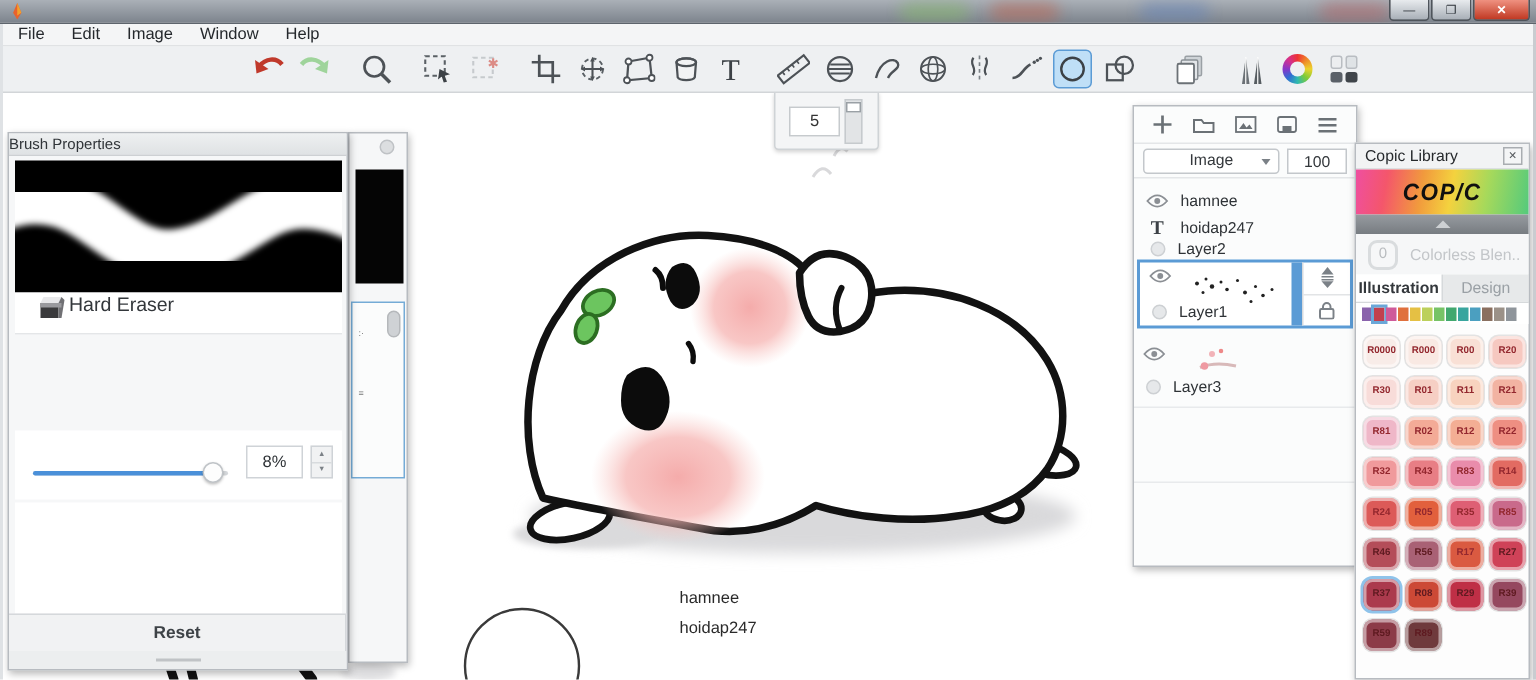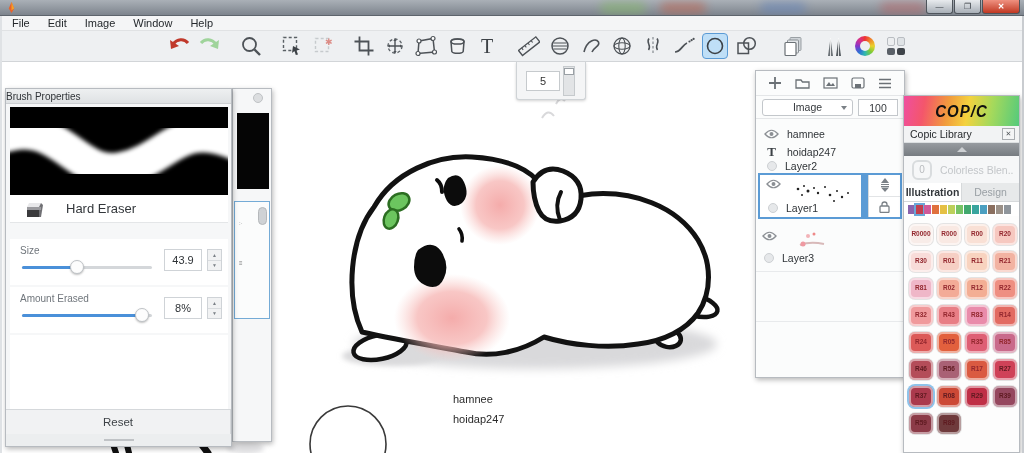--- a/index.html
+++ b/index.html
@@ -76,39 +76,39 @@
     background:#cfd2d5; border:1px solid #b5b8bb; }
   #behindpanel .mark { position:absolute; font-size:6px; color:#777; left:4px; }
 
   
   #brushpanel { left:5px; top:88px; width:227px; height:359px; z-index:20; }
   #brushpanel .ptitle { height:15px; background:linear-gradient(#eef0f1,#dfe2e4);
     border-bottom:1px solid #cdd0d3; text-align:left; font-size:10px; color:#303438; line-height:15px;
     position:relative; }
   #preview { position:absolute; left:4px; top:18px; width:218px; height:88px; background:#000; overflow:hidden; }
   #brushrow { position:absolute; left:4px; top:106px; width:218px; height:28px; background:#fff;
-    border-bottom:1px solid #e4e6e8; display:flex; align-items:center; padding-left:14px; gap:20px; }
+    border-bottom:1px solid #e4e6e8; display:flex; padding-left:14px; gap:0; }
   #brushrow .bname { font-size:13px; color:#33373b; }
   .ctlrow { position:absolute; left:4px; width:218px; height:46px; background:#fff; padding:6px 8px 0 10px; }
   .ctlrow .lab { font-size:10px; color:#6d7control4; color:#70767c; }
   .slider { position:absolute; left:12px; top:27px; width:130px; height:3px; background:#d4d7da; border-radius:2px; }
   .slider .fill { position:absolute; left:0; top:0; height:3px; background:#4a90d9; border-radius:2px; }
   .slider .knob { position:absolute; top:-6px; width:14px; height:14px; border-radius:50%; background:#fdfdfd;
     border:1px solid #bfc3c7; box-shadow:0 1px 2px rgba(0,0,0,.25); }
   .valbox { position:absolute; right:26px; top:10px; width:38px; height:22px; background:#fff;
     border:1px solid #cfd3d7; font-size:11px; color:#2e3236; text-align:center; line-height:21px; }
   .spin { position:absolute; right:6px; top:10px; width:15px; height:22px; border:1px solid #cfd3d7;
     background:#f1f2f3; display:flex; flex-direction:column; }
   .spin b { flex:1; font-size:5px; color:#7b8187; display:flex; align-items:center; justify-content:center; }
   .spin b:first-child { border-bottom:1px solid #d8dbde; }
   #fillerarea { position:absolute; left:4px; top:246px; width:218px; height:84px; background:#fff; border-bottom:1px solid #e0e2e4; }
   #btnrow { position:absolute; left:0; bottom:12px; width:225px; height:25px; display:flex;
     border-top:1px solid #d5d8db; background:#f1f2f3; }
   #btnrow .pb { flex:1; font-size:11.5px; color:#3e4347; display:flex; align-items:center; justify-content:center; }
-  #btnrow .pb:first-child { border-right:1px solid #d5d8db; }
+  #btnrow .pb:first-child { border-right:1px solid #d5d8db;font-weight:bold; }
   #grip { position:absolute; left:0; bottom:0; width:225px; height:12px; background:#eceeef; }
   #grip i { position:absolute; left:50%; top:5px; width:30px; height:2px; margin-left:-15px; background:#c0c3c6; }
 
   
   #layerspanel { left:755px; top:70px; width:150px; height:308px; background:#fbfcfc; z-index:15; }
   #lhead { height:25px; display:flex; align-items:center; justify-content:space-between;
     padding:0 12px; border-bottom:1px solid #e4e6e8; }
   #lblend { height:23px; display:flex; align-items:center; gap:5px; padding:0 6px;
     border-bottom:1px solid #e4e6e8; }
   #blendsel { width:96px; height:17px; border:1px solid #c3c7cb; border-radius:3px; background:#fff;
@@ -435,34 +435,21 @@
   </div>
   <div id="brushrow">
     <svg width="22" height="18">
         <polygon points="3,7 15,7 15,17 3,17" fill="#3a3a3c"></polygon>
         <polygon points="3,7 15,7 17,3 5,3" fill="#e8e8ea"></polygon>
         <polygon points="15,7 17,3 19,5 17,17 15,17" fill="#707074"></polygon>
         <rect x="3" y="7" width="14" height="3" fill="#9a9a9e"></rect>
       </svg>
     <span class="bname">Hard Eraser</span>
   </div>
-  <div class="ctlrow" style="top:150px;">
-    <div class="lab">Size</div>
-    <div class="slider">
-      <div class="fill" style="width:55px;"></div>
-      <div class="knob" style="left:48px;"></div>
-    </div>
-    <div class="valbox">43.9</div>
-    <div class="spin">
-        <b>▲</b>
-        <b>▼</b>
-      </div>
-  </div>
   <div class="ctlrow" style="top:198px;">
-    <div class="lab">Amount Erased</div>
     <div class="slider">
       <div class="fill" style="width:120px;"></div>
       <div class="knob" style="left:113px;"></div>
     </div>
     <div class="valbox">8%</div>
     <div class="spin">
         <b>▲</b>
         <b>▼</b>
       </div>
   </div>
@@ -573,27 +560,27 @@
       </svg>
     <span class="dot" style="position:absolute; left:8px; bottom:6px;"></span>
     <span class="lname" style="position:absolute; left:26px; bottom:5px;">Layer3</span>
   </div>
 
   <div class="ldiv" style="top:200px;"></div>
   <div class="ldiv" style="top:250px;"></div>
 </div>
 
 <div class="panel" id="copicpanel">
+  <div id="ctitle">
+    <span>Copic Library</span>
+    <div id="cclose">✕</div>
+  </div>
   <div id="clogo">
       <b>COP/C</b>
     </div>
-  <div id="ctitle">
-    <span>Copic Library</span>
-    <div id="cclose">✕</div>
-  </div>
   <div id="cbar">
       <i></i>
     </div>
   <div id="cblend">
     <div class="zero">0</div>
     <div class="zlab">Colorless Blen..</div>
   </div>
   <div id="ctabs">
     <div class="tb on">Illustration</div>
     <div class="tb off">Design</div>

